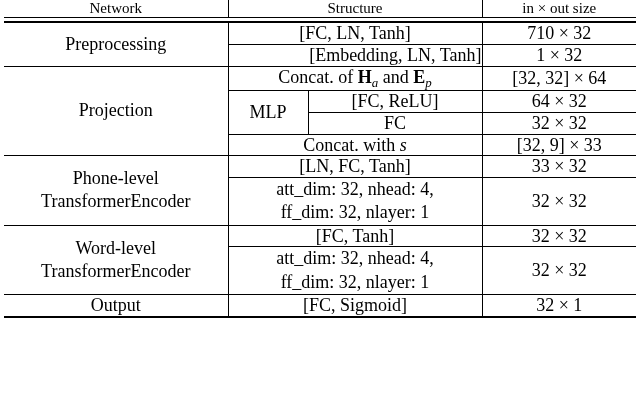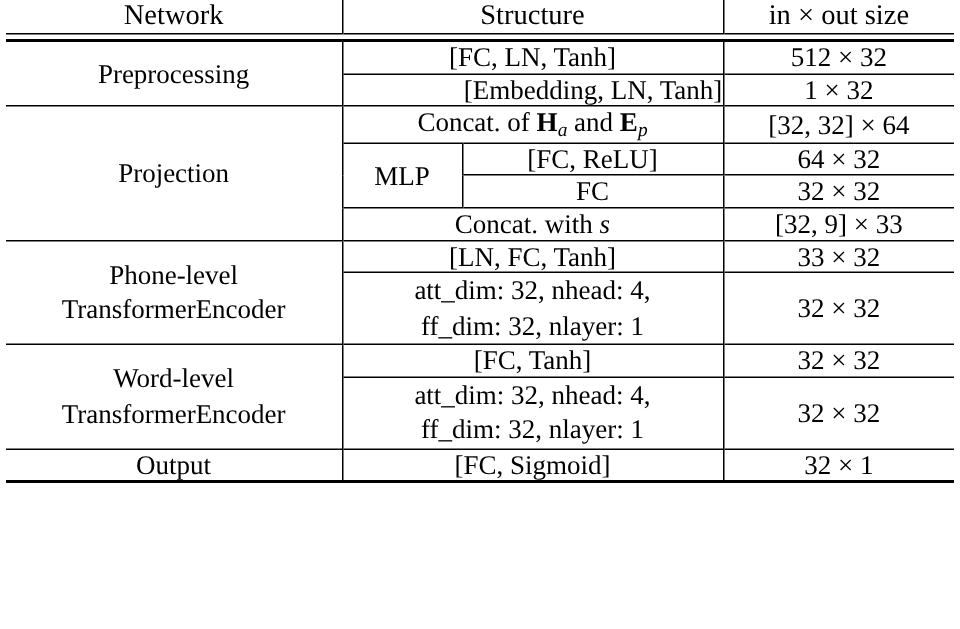--- a/index.html
+++ b/index.html
@@ -29,21 +29,21 @@
     vertical-align:middle;
     font-weight:normal;
   }
   
   col.c-net{width:224px;}
   col.c-sub{width:80px;}
   col.c-str{width:174px;}
   col.c-size{width:154px;}
   .hdr th{
     font-weight:bold;
-    font-size:19px;
+    font-size:15px;
     padding:7px 0 8px 0;
   }
   .dbl-spacer td{height:3px;padding:0;border-top:1.2px solid #000;}
 
   .thickline td{border-top:1.8px solid #000;}
   .thinline td{border-top:1.1px solid #000;}
   .bottomrule td{border-top:2.4px solid #000;}
 
   
   .vl{border-left:1.1px solid #000;}
@@ -77,21 +77,21 @@
         <th colspan="2" class="hcell-structure">Structure</th>
         <th colspan="1">in × out size</th>
       </tr>
       <tr class="dbl-spacer">
         <td colspan="4" style="border-bottom:2.2px solid #000;"></td>
       </tr>
 
       <tr>
         <td class="netname tall" rowspan="2">Preprocessing</td>
         <td class="simple vl" colspan="2">[FC, LN, Tanh]</td>
-        <td class="simple vl">512 × 32</td>
+        <td class="simple vl">710 × 32</td>
       </tr>
       <tr class="thinline">
         <td class="simple vl" colspan="2" style="border-top:1.1px solid #000;text-align:right;">[Embedding, LN, Tanh]</td>
         <td class="simple vl" style="border-top:1.1px solid #000;">1 × 32</td>
       </tr>
 
       <tr class="thickline">
         <td class="netname" rowspan="4">Projection</td>
         <td class="simple vl" colspan="2"><span>Concat. of <span class="mathb">H</span><span class="sub">a</span> and <span class="mathb">E</span><span class="sub">p</span></span></td>
         <td class="simple vl">[32, 32] × 64</td>

